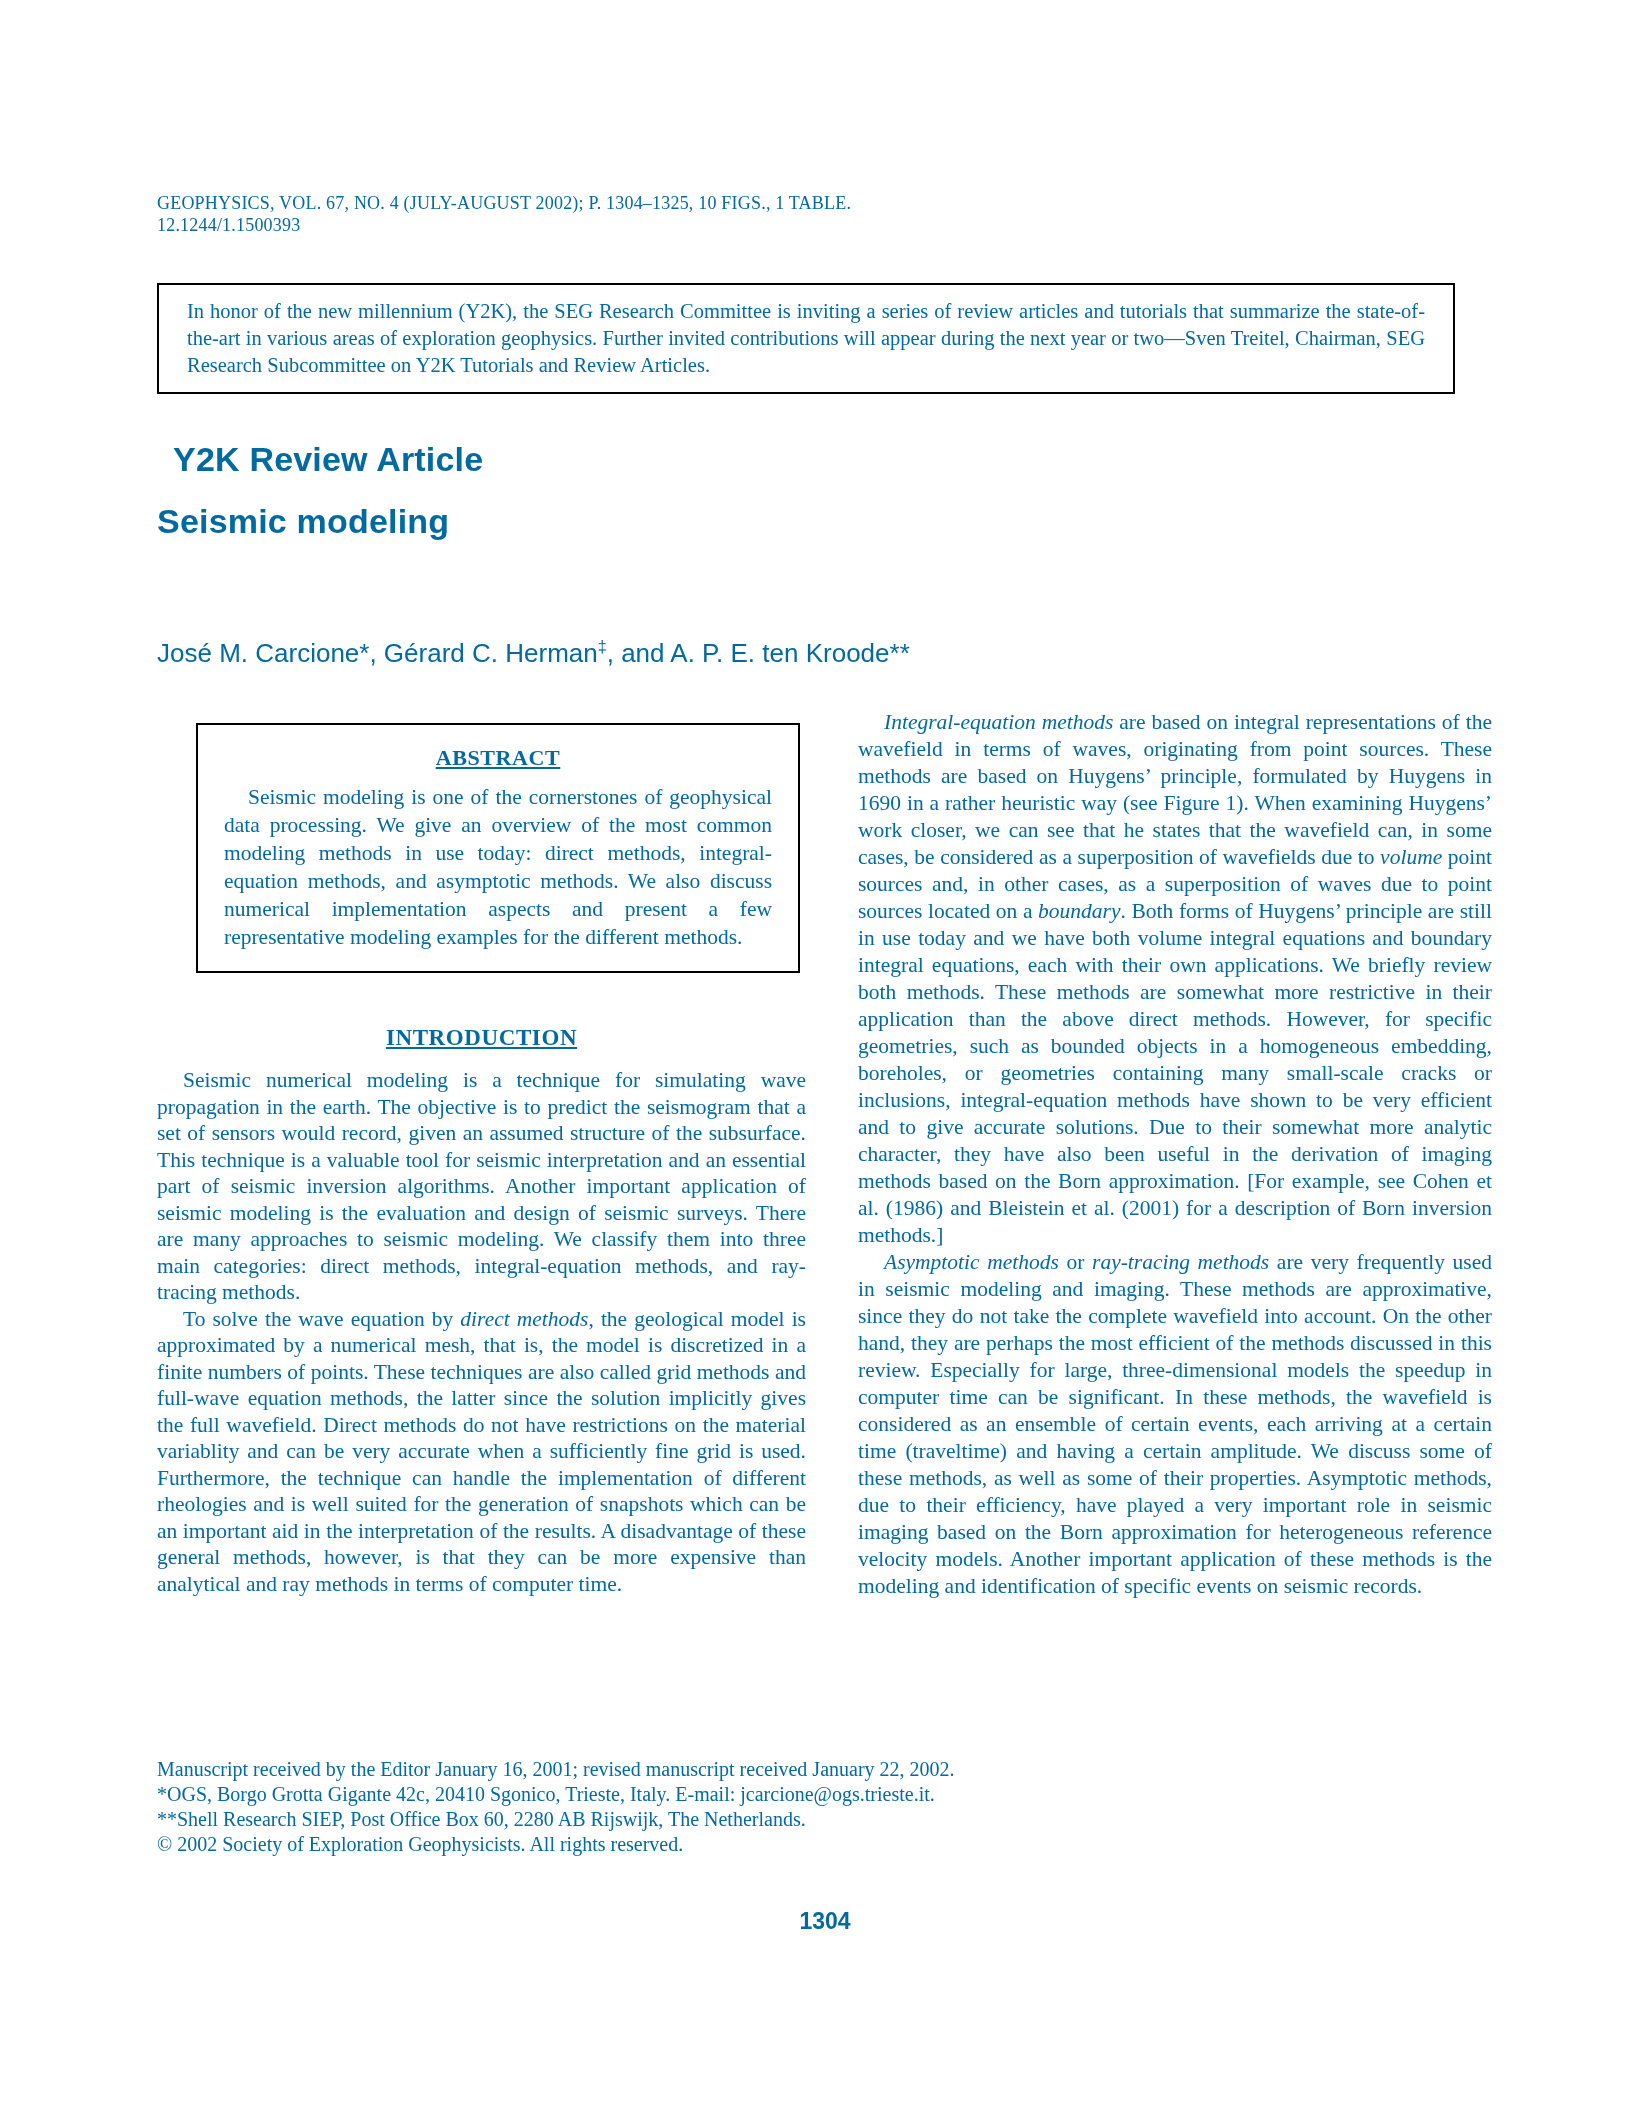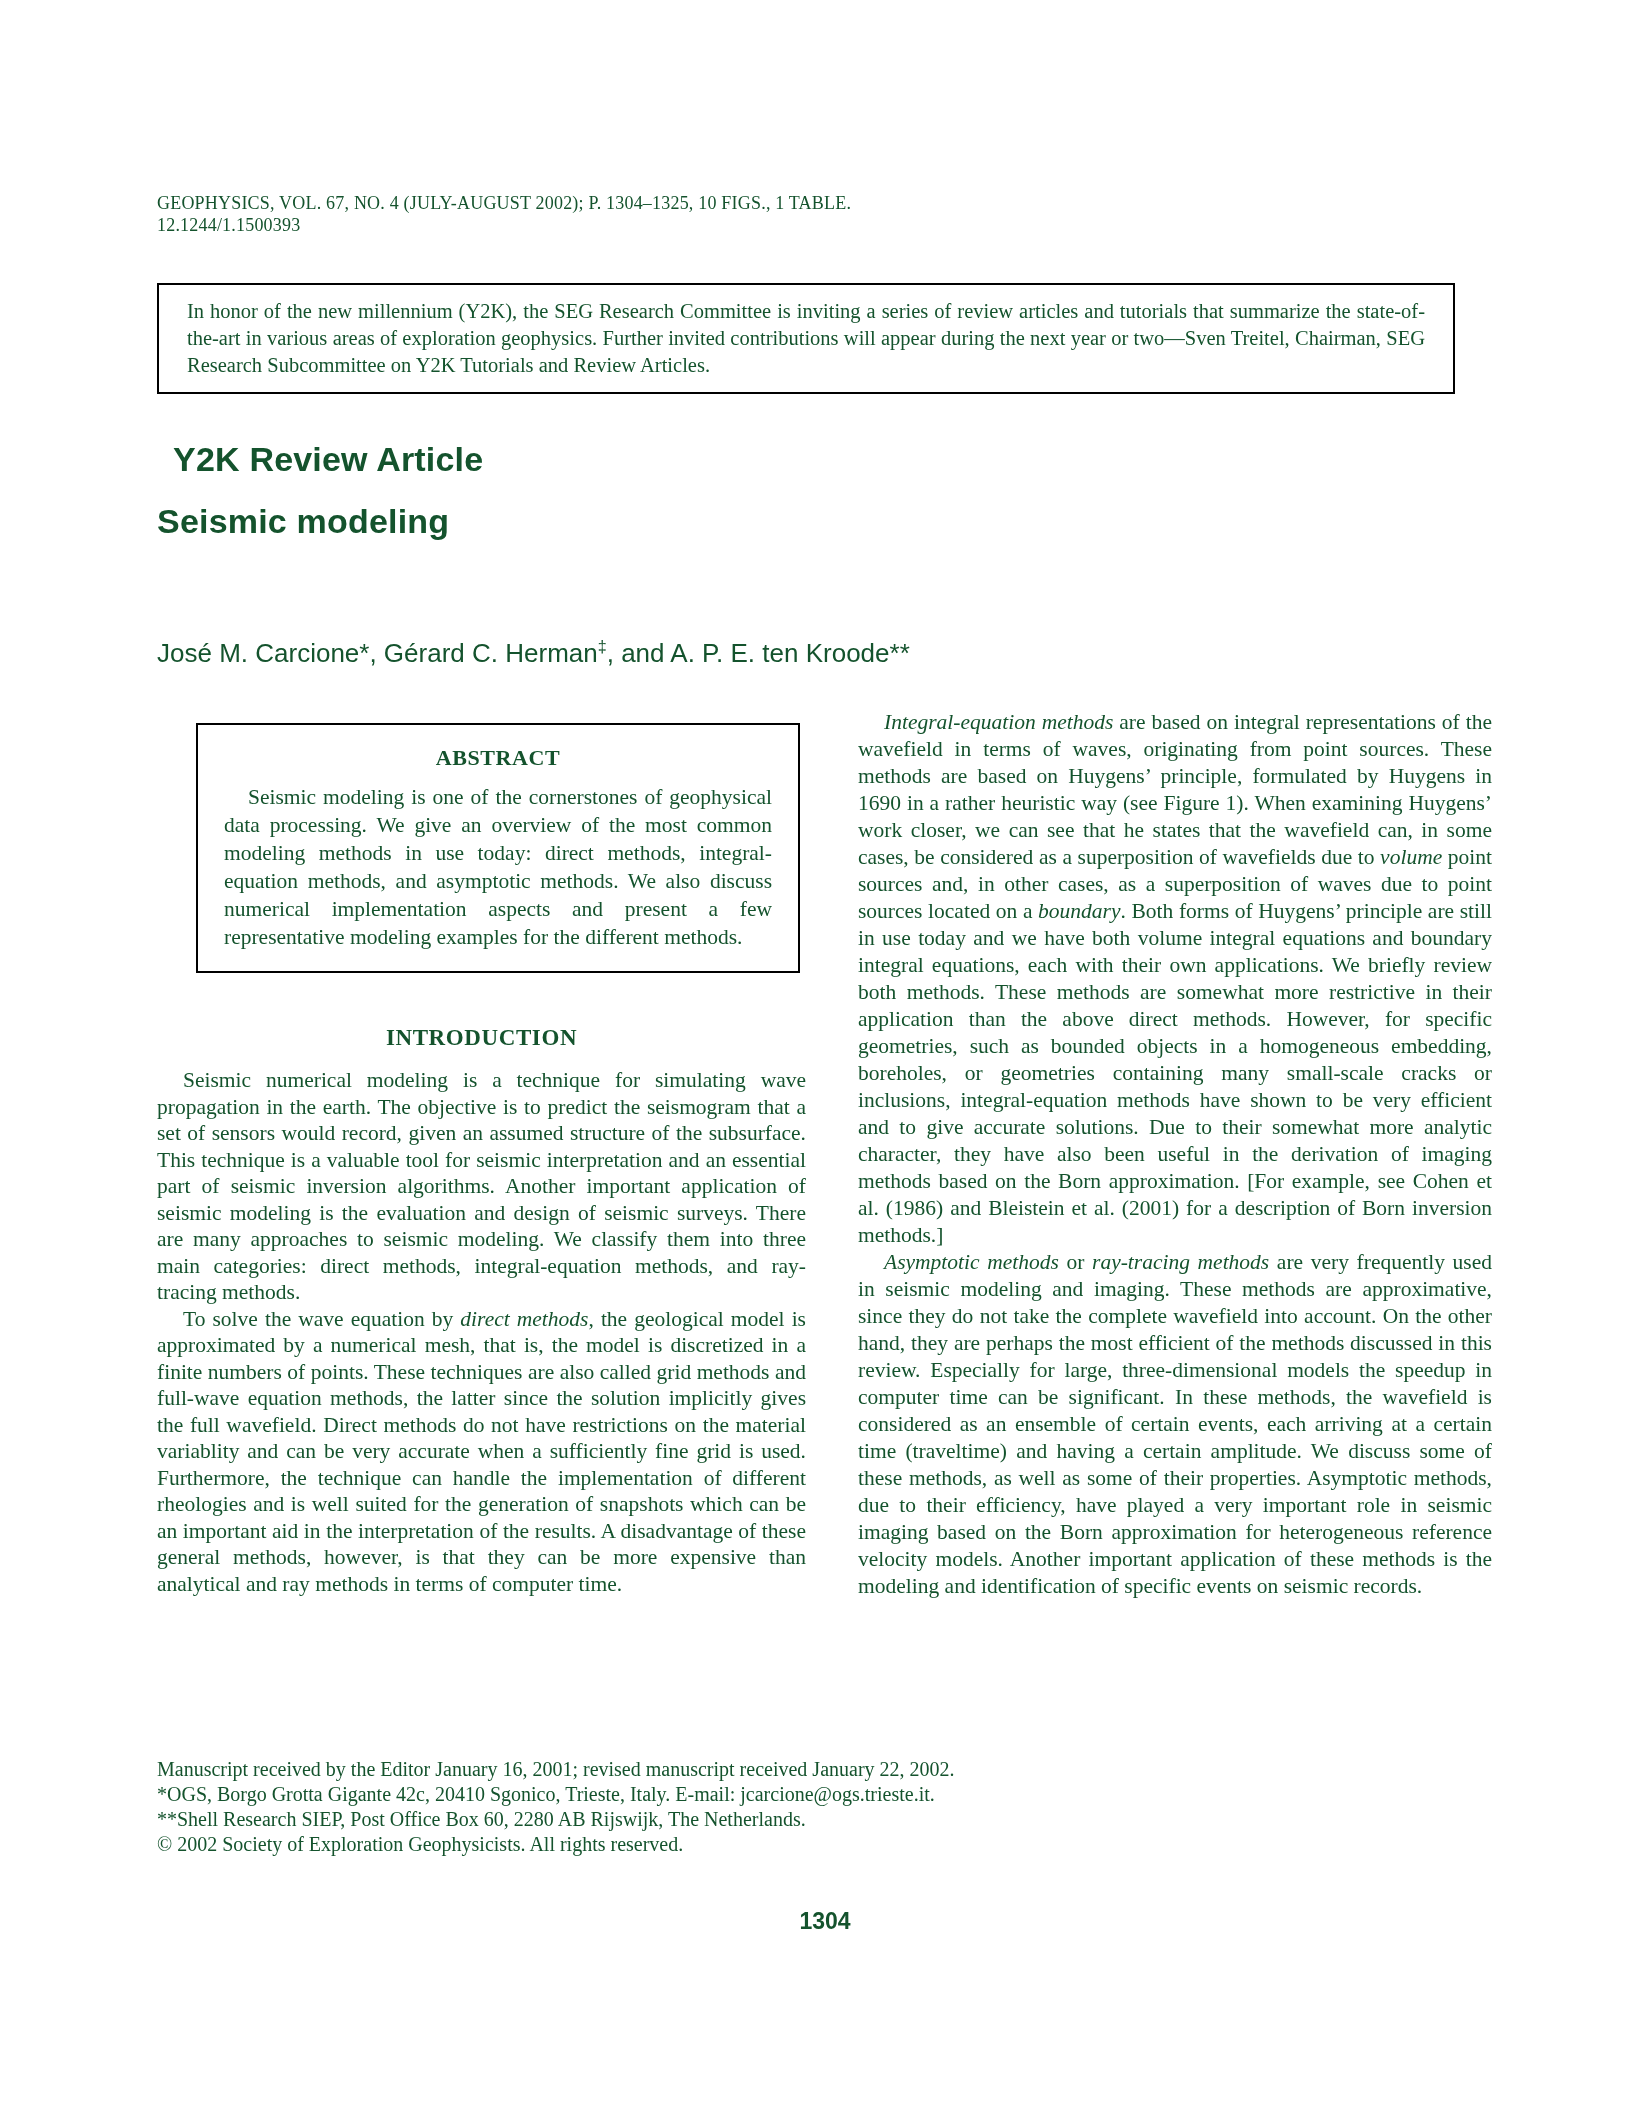--- a/index.html
+++ b/index.html
@@ -1,21 +1,21 @@
 <!DOCTYPE html>
 <html lang="en"><head>
 <meta charset="utf-8">
 <style>
   html, body { margin: 0; padding: 0; background: #ffffff; }
   .page {
     position: relative;
     width: 1650px;
     height: 2120px;
     background: #ffffff;
-    color: #14532d;
+    color: #0369a1;
     font-family: "Liberation Serif", serif;
     overflow: hidden;
   }
   .journal-head {
     position: absolute;
     left: 157px; top: 192px;
     font-size: 18px;
     line-height: 22px;
     letter-spacing: 0.2px;
   }
@@ -75,20 +75,21 @@
     margin-top: 14px;
     width: 604px;
     border: 2px solid #000;
     padding: 18px 26px 20px 26px;
   }
   .sec-head {
     text-align: center;
     font-weight: bold;
     font-size: 22px;
     letter-spacing: 0.6px;
+    text-decoration: underline;
   }
   .abstract-box .sec-head { margin: 2px 0 12px 0; }
   .abstract-para { line-height: 28px; text-indent: 24px; }
   .intro-head { margin-top: 52px; margin-bottom: 16px; font-size: 23px; }
   .footnotes {
     position: absolute;
     left: 157px; top: 1757px;
     width: 1336px;
     font-size: 20px;
     line-height: 25px;

